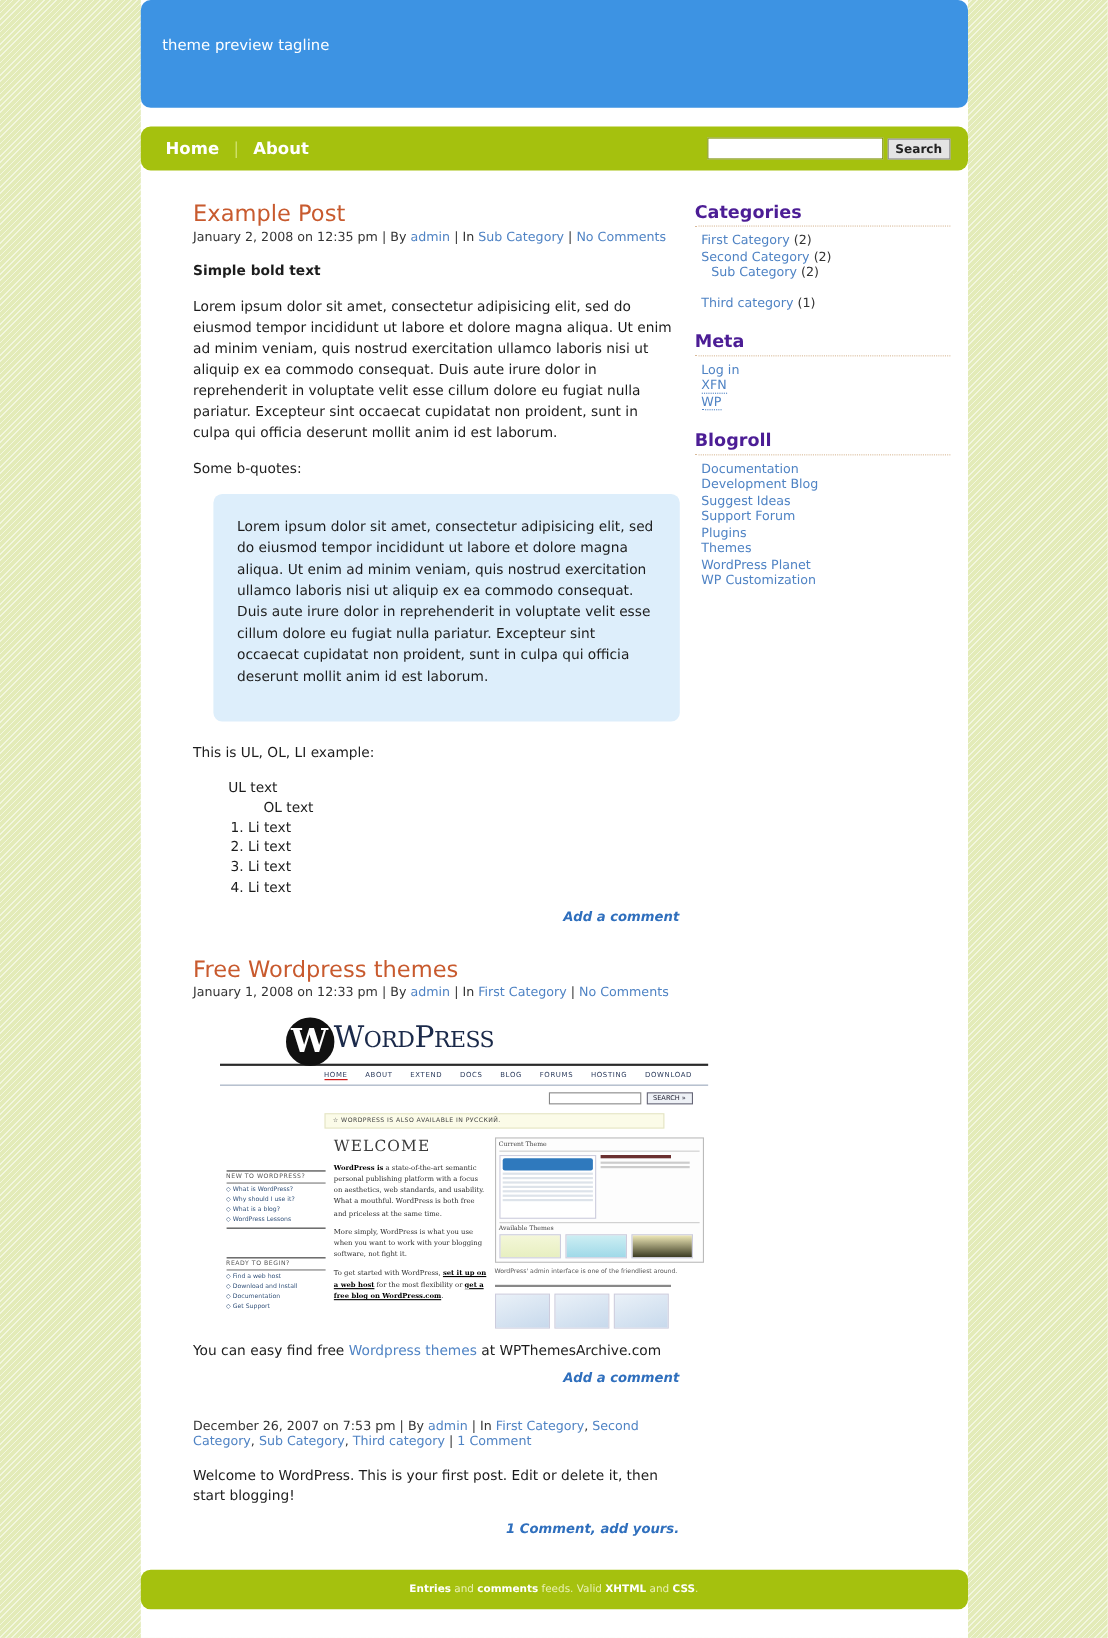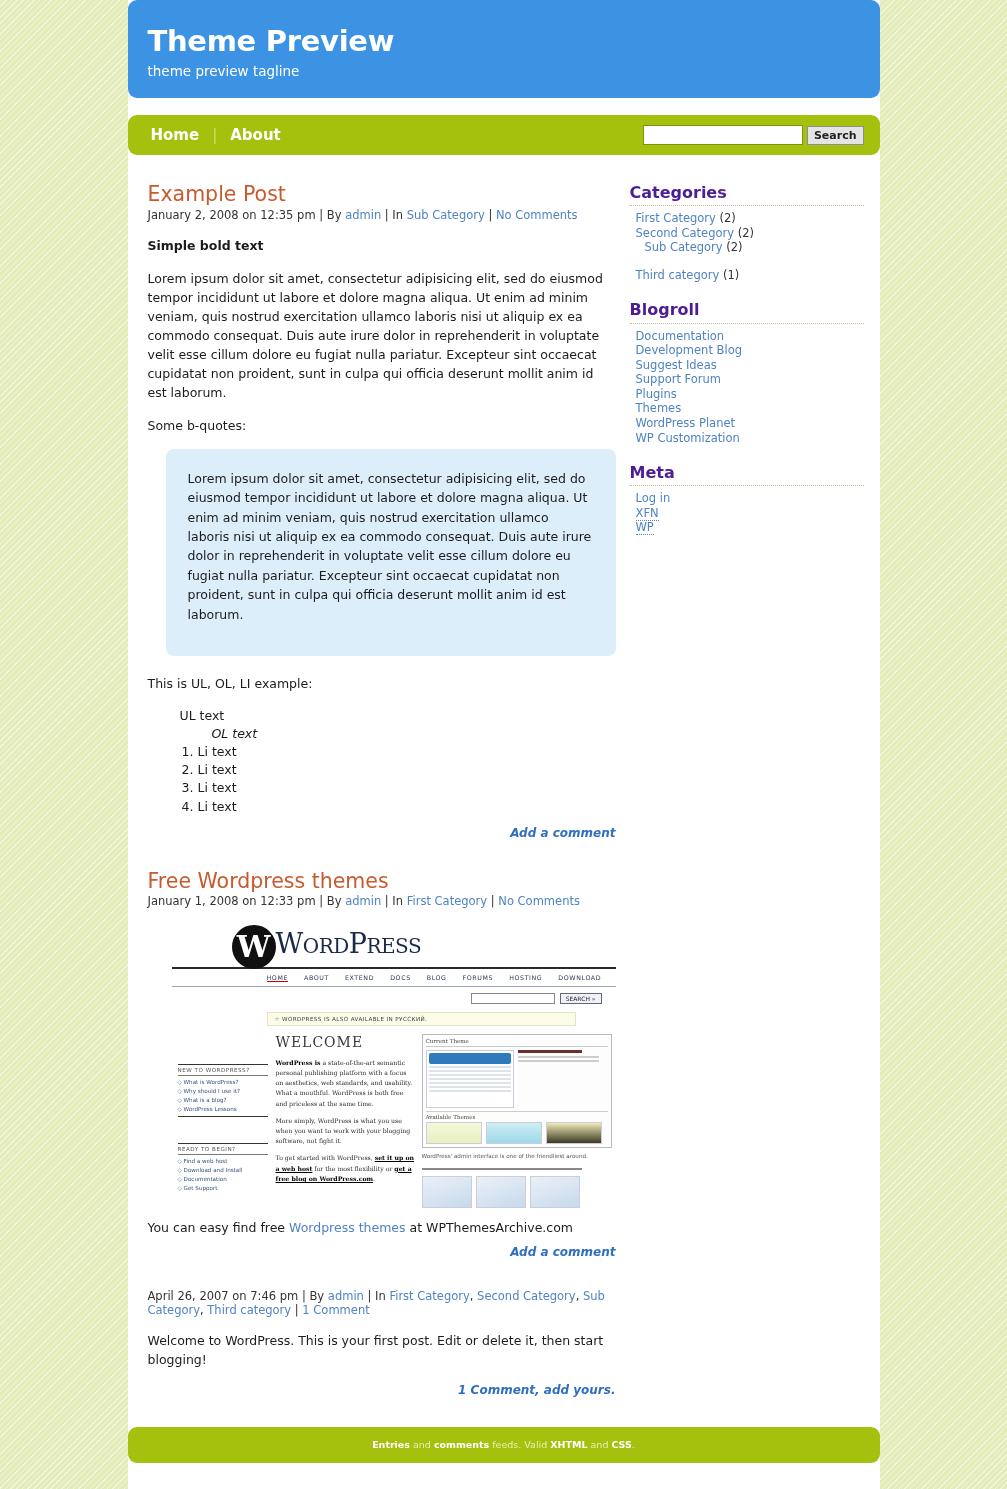--- a/index.html
+++ b/index.html
@@ -109,21 +109,21 @@
   }
   .content {
     width: 470px;
     padding-left: 10px;
   }
   .sidebar {
     width: 248px;
     padding-left: 14px;
   }
   
-  .post { margin-bottom: 30px; }
+  .post { margin-bottom: 30px; margin-left: 28px; }
   .post-title {
     font-size: 20.5px;
     color: #c85a2e;
     font-weight: normal;
     margin: 0 0 2px 0;
     line-height: 1.1;
   }
   .post-meta {
     font-size: 11.5px;
     color: #333;
@@ -142,21 +142,21 @@
     border-radius: 8px;
     margin: 0 0 18px 18px;
     padding: 20px 22px 18px 22px;
     font-size: 12.5px;
     line-height: 1.55;
     color: #1c1c1c;
   }
   blockquote p { margin: 0; }
   .lists { margin: 0 0 8px 0; }
   .lists ul { margin: 0; padding-left: 32px; list-style: none; }
-  .lists ul ul { padding-left: 32px; list-style: none; font-style: italic; }
+  .lists ul ul { padding-left: 32px; list-style: none; }
   .lists ol { margin: 0; padding-left: 50px; }
   .lists li { font-size: 12.5px; line-height: 1.45; color: #1c1c1c; }
   .comment-link {
     text-align: right;
     font-size: 12px;
     font-weight: bold;
     margin-top: 10px;
   }
   .comment-link a { color: #2f6fbd; text-decoration: none; font-style: italic; }
   .caption-line { font-size: 12.5px; color: #1c1c1c; margin: 12px 0 0 0; }
@@ -278,21 +278,20 @@
     box-sizing: border-box;
   }
   .footer a { color: #ffffff; text-decoration: none; font-weight: bold; }
 </style>
 </head>
 <body>
 
 <div class="page">
 
   <div class="masthead">
-    <div class="site-title">Theme Preview</div>
     <div class="site-tagline">theme preview tagline</div>
   </div>
 
   <div class="navbar">
     <div class="nav-links">
       <a href="#">Home</a>
       <span class="nav-sep">|</span>
       <a href="#">About</a>
     </div>
     <div class="searchform">
@@ -430,21 +429,21 @@
         </div>
 
         <p class="caption-line"><span>You can easy find free </span><a href="#">Wordpress themes</a><span> at WPThemesArchive.com</span></p>
         <div class="comment-link">
           <a href="#">Add a comment</a>
         </div>
       </div>
 
       <div class="post">
         <div class="post-meta">
-          <span>April 26, 2007 on 7:46 pm</span>
+          <span>December 26, 2007 on 7:53 pm</span>
           <span>| By </span><a href="#">admin</a>
           <span>| In </span><a href="#">First Category</a><span>, </span><a href="#">Second Category</a><span>, </span><a href="#">Sub Category</a><span>, </span><a href="#">Third category</a>
           <span>| </span><a href="#">1 Comment</a>
         </div>
         <div class="post-body">
           <p>Welcome to WordPress. This is your first post. Edit or delete it, then start blogging!</p>
         </div>
         <div class="comment-link">
           <a href="#">1 Comment, add yours.</a>
         </div>
@@ -458,44 +457,44 @@
         <h2>Categories</h2>
         <ul>
           <li><a href="#">First Category</a> <span class="count">(2)</span></li>
           <li><a href="#">Second Category</a> <span class="count">(2)</span></li>
           <li class="indent"><a href="#">Sub Category</a> <span class="count">(2)</span></li>
           <li class="spacer"></li>
           <li><a href="#">Third category</a> <span class="count">(1)</span></li>
         </ul>
       </div>
 
+
+      <div class="widget">
+        <h2>Meta</h2>
+        <ul>
+          <li><a href="#">Log in</a></li>
+          <li><a href="#" class="abbr-dotted">XFN</a></li>
+          <li><a href="#" class="abbr-dotted">WP</a></li>
+        </ul>
+      </div>
 
       <div class="widget">
         <h2>Blogroll</h2>
         <ul>
           <li><a href="#">Documentation</a></li>
           <li><a href="#">Development Blog</a></li>
           <li><a href="#">Suggest Ideas</a></li>
           <li><a href="#">Support Forum</a></li>
           <li><a href="#">Plugins</a></li>
           <li><a href="#">Themes</a></li>
           <li><a href="#">WordPress Planet</a></li>
           <li><a href="#">WP Customization</a></li>
         </ul>
       </div>
 
-      <div class="widget">
-        <h2>Meta</h2>
-        <ul>
-          <li><a href="#">Log in</a></li>
-          <li><a href="#" class="abbr-dotted">XFN</a></li>
-          <li><a href="#" class="abbr-dotted">WP</a></li>
-        </ul>
-      </div>
-
     </div>
   </div>
 
   <div class="footer">
     <div><a href="#">Entries</a><span> and </span><a href="#">comments</a><span> feeds. Valid </span><a href="#">XHTML</a><span> and </span><a href="#">CSS</a><span>.</span></div>
   </div>
 
 </div>
 
 </body></html>

